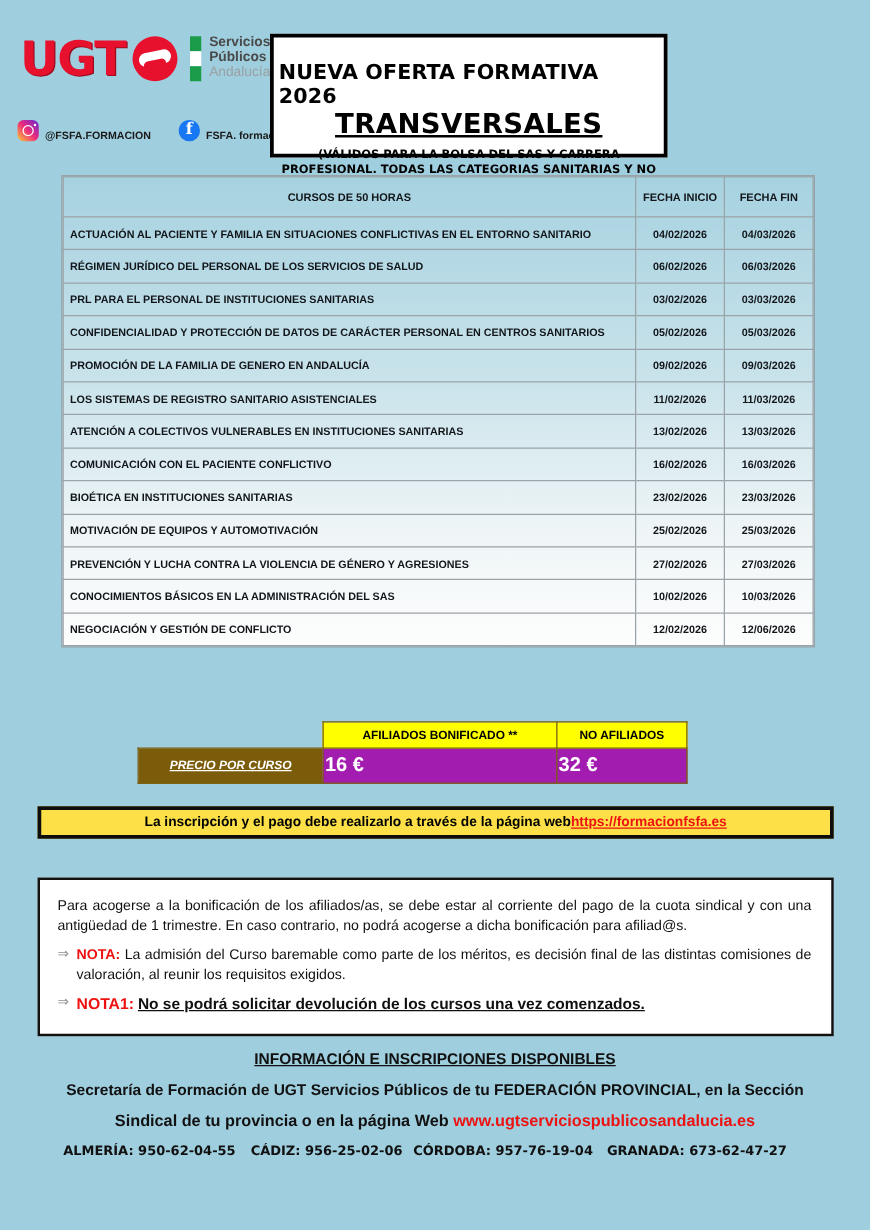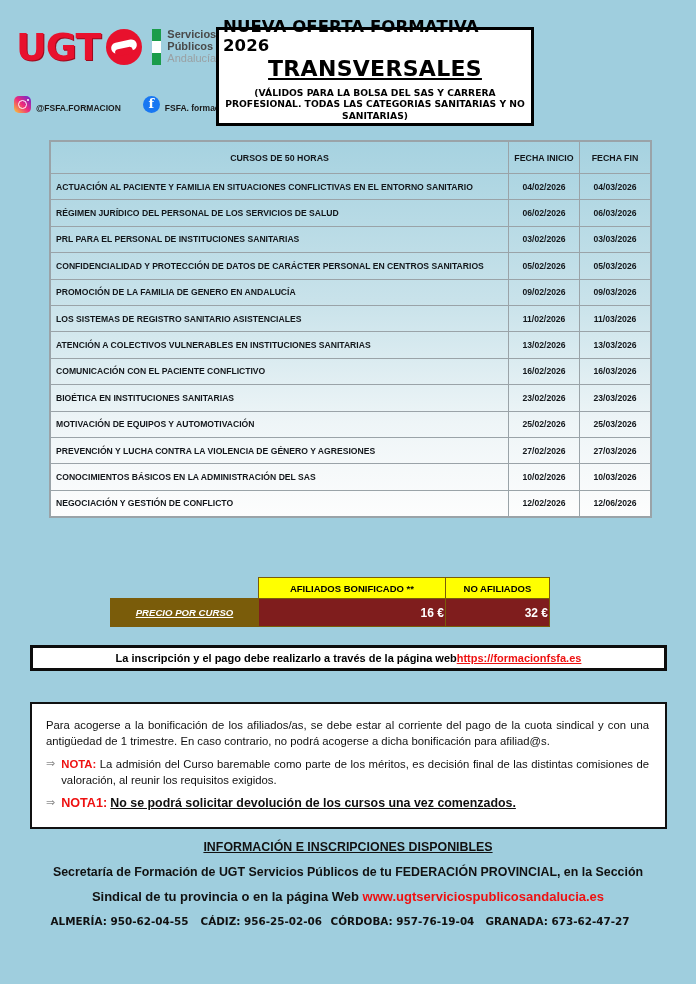--- a/index.html
+++ b/index.html
@@ -74,22 +74,22 @@
   .fb-icon{
     width:17px;height:17px;border-radius:50%;background:#1877f2;
     color:#fff;font-family:"DejaVu Serif",serif;font-weight:bold;font-size:13px;
     text-align:center;line-height:16px;
   }
   .soc span{font-size:8.5px;font-weight:bold;color:#1a1a1a;}
 
   .title-box{
     position:absolute;left:216px;top:27px;width:318px;height:99px;
     background:#fff;border:3px solid #000;box-sizing:border-box;
-    display:flex;flex-direction:column;align-items:center;justify-content:flex-end;
-    padding:1px 4px;
+    display:flex;flex-direction:column;align-items:center;justify-content:space-between;
+    padding:18px 4px;
   }
   .t-line1{font-family:"DejaVu Sans",sans-serif;font-size:16.5px;font-weight:bold;color:#000;letter-spacing:.1px;}
   .t-line2{font-family:"DejaVu Sans",sans-serif;font-size:22px;font-weight:bold;color:#000;text-decoration:underline;margin-top:1px;letter-spacing:.3px;}
   .t-line3{font-family:"DejaVu Sans",sans-serif;font-size:9.2px;font-weight:bold;color:#000;margin-top:6px;text-align:center;line-height:1.28;}
 
   .fsfa{
     position:absolute;right:13px;top:22px;width:84px;height:107px;
     background:#15803d;display:flex;flex-direction:column;align-items:center;
     padding-top:4px;box-sizing:border-box;
   }
@@ -131,28 +131,28 @@
     background:#ffff00;color:#000;font-size:9.5px;font-weight:bold;
     text-align:center;height:18px;border:1px solid #7a5c0a;
   }
   .price .blank{background:transparent;border:none;}
   .price .plabel{
     background:#7a5c0a;color:#fff;font-size:9.6px;font-weight:bold;
     font-style:italic;text-decoration:underline;text-align:center;
     height:25px;border:1px solid #7a5c0a;
   }
   .price .pval{
-    background:#7f1d1d;color:#fff;font-size:12px;font-weight:bold;
-    text-align:right;height:25px;border:1px solid #7a5c0a;
+    background:#a21caf;color:#fff;font-size:16px;font-weight:bold;
+    text-align:left;height:25px;border:1px solid #7a5c0a;
   }
 
   
   .insc{
     position:absolute;left:30px;top:645px;width:637px;height:26px;
-    background:#ffffff;border:3px solid #0d0d0d;box-sizing:border-box;
+    background:#fde047;border:3px solid #0d0d0d;box-sizing:border-box;
     display:flex;align-items:center;justify-content:center;
     font-size:11px;font-weight:bold;color:#000;
   }
   .insc a{color:#ee1111;text-decoration:underline;font-weight:bold;}
 
   
   .notes{
     position:absolute;left:30px;top:702px;width:637px;
     background:#fff;border:2px solid #111;box-sizing:border-box;
     padding:13px 16px 14px 14px;

